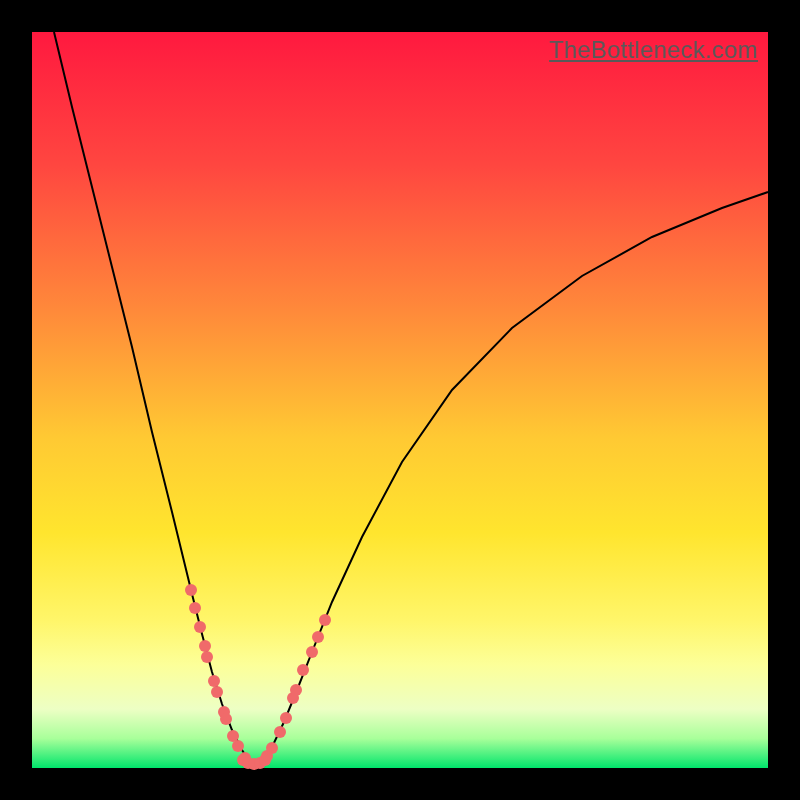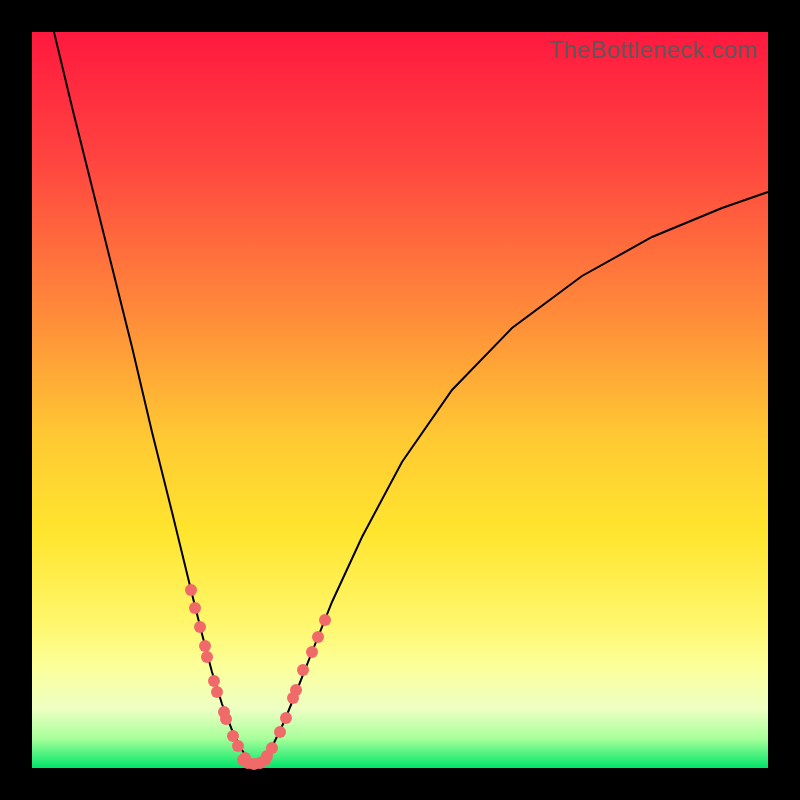--- a/index.html
+++ b/index.html
@@ -42,20 +42,21 @@
   }
   .watermark {
     position: absolute;
     top: 4px;
     right: 10px;
     color: #595959;
     font-size: 24px;
     font-weight: 400;
     letter-spacing: 0.2px;
     user-select: none;
+    text-decoration: underline;
   }
   svg.curve {
     position: absolute;
     left: 0;
     top: 0;
     width: 736px;
     height: 736px;
     overflow: visible;
   }
 </style>

